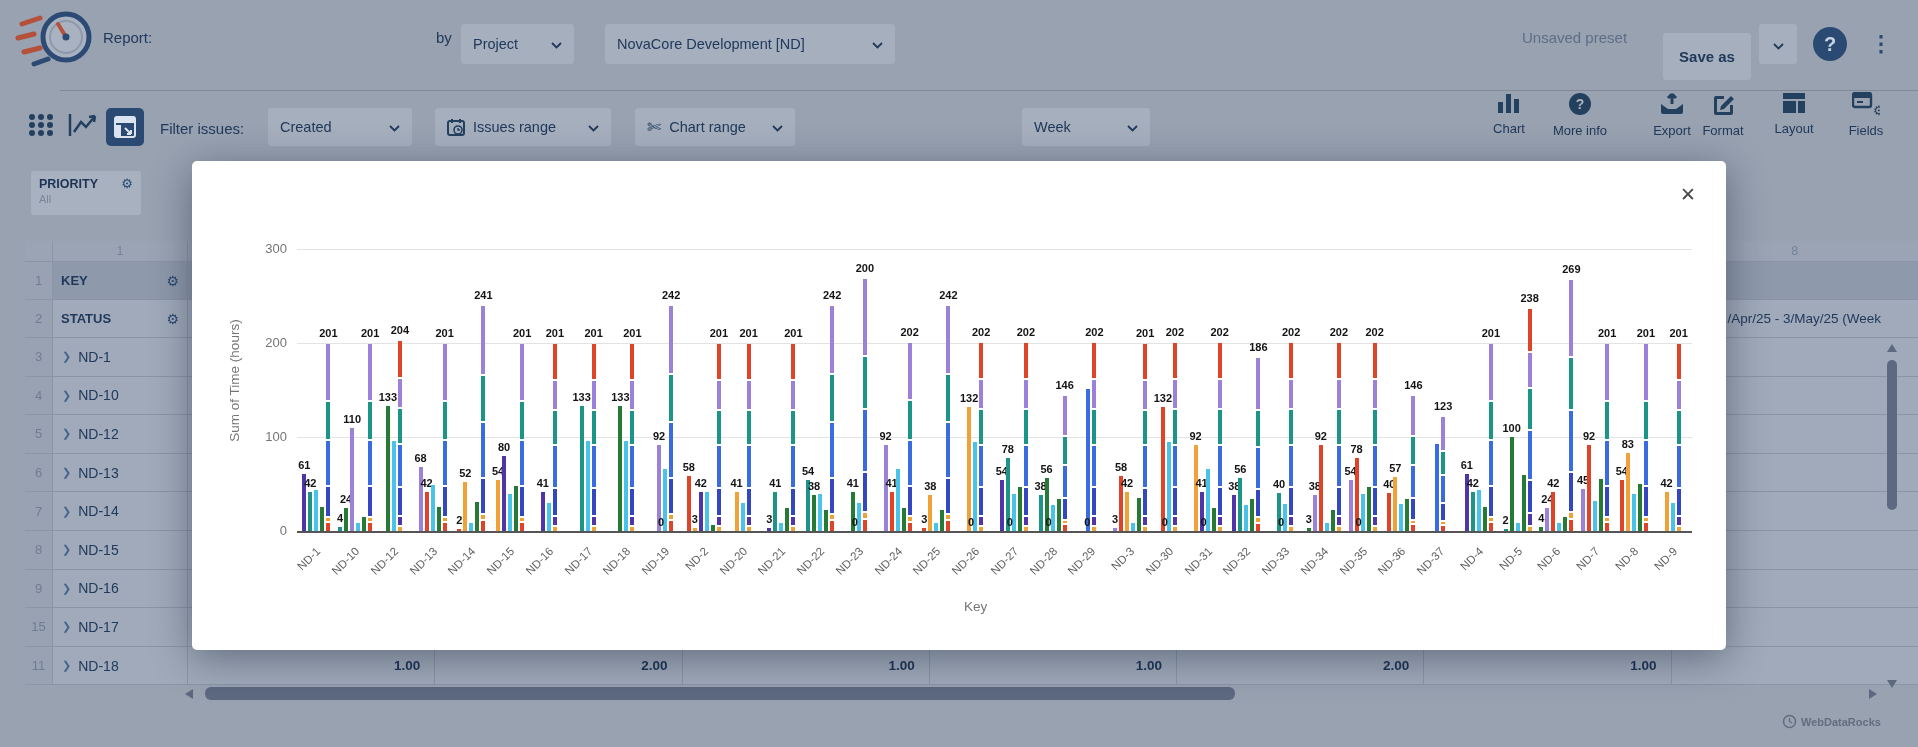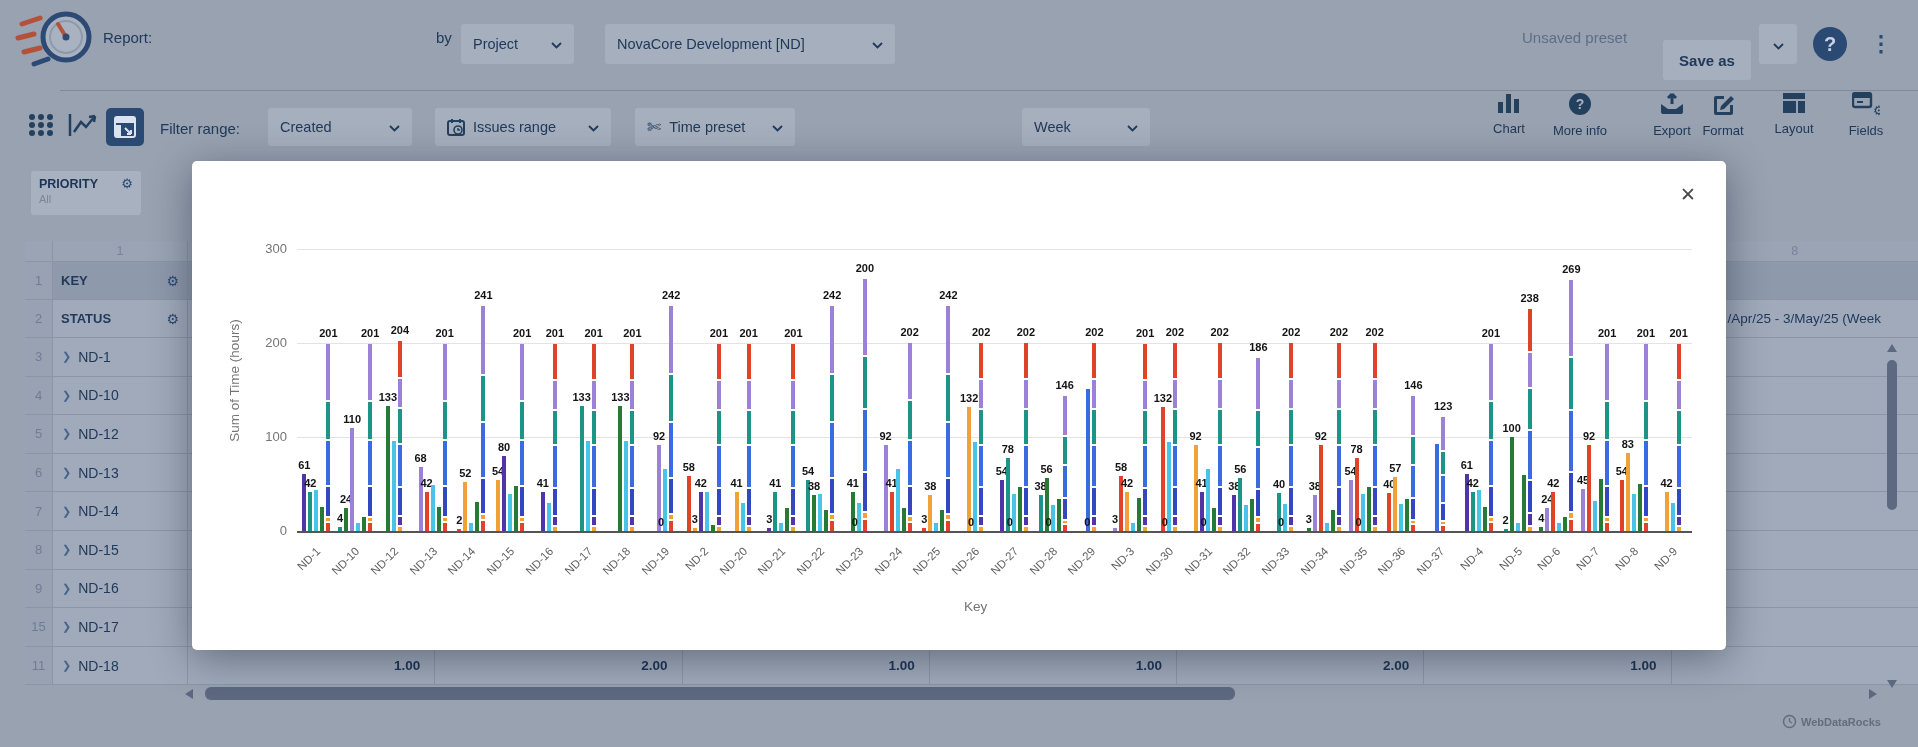--- a/index.html
+++ b/index.html
@@ -64,21 +64,21 @@
         </svg></span>
   </div>
   <div class="dd" style="left:605px;top:24px;width:290px;height:40px">
     <span>NovaCore Development [ND]</span>
     <span class="chev">
       <svg width="11" height="7">
           <path d="M1 1 L5.5 5.5 L10 1" stroke="#21395a" stroke-width="1.8" fill="none"></path>
         </svg></span>
   </div>
   <div class="hdr-label" style="left:1522px;top:29px;color:#5d6e86">Unsaved preset</div>
-  <div class="btn" style="left:1663px;top:40px;width:88px;height:40px">Save as</div>
+  <div class="btn" style="left:1663px;top:33px;width:88px;height:47px">Save as</div>
   <div class="btn" style="left:1759px;top:24px;width:38px;height:40px">
     <span>
       <svg width="11" height="7">
           <path d="M1 1 L5.5 5.5 L10 1" stroke="#21395a" stroke-width="1.8" fill="none"></path>
         </svg></span>
   </div>
   <div class="abs" style="left:1813px;top:27px;width:34px;height:34px;border-radius:50%;background:#2a4a73;color:#c8d2e2;display:flex;align-items:center;justify-content:center;font-weight:700;font-size:20px;cursor:pointer">
     <span>?</span>
   </div>
   <div class="abs" style="left:1868px;top:23px;width:26px;height:42px;display:flex;align-items:center;justify-content:center;color:#2a4a73;font-size:22px;font-weight:700;cursor:pointer">
@@ -109,21 +109,21 @@
     </svg>
   </div>
   <div class="abs" style="left:106px;top:108px;width:38px;height:38px;background:#2a4a73;border-radius:5px;display:flex;align-items:center;justify-content:center;cursor:pointer">
     <svg width="22" height="22" viewBox="0 0 22 22">
       <rect x="1" y="1" width="20" height="20" rx="2" fill="none" stroke="#dbe3ef" stroke-width="2"></rect>
       <rect x="1" y="1" width="20" height="6" fill="#dbe3ef"></rect>
       <rect x="1" y="9" width="6" height="12" fill="#dbe3ef"></rect>
       <path d="M11 12 l6 6 M17 18 l0 -4 M17 18 l-4 0" stroke="#dbe3ef" stroke-width="2" fill="none"></path>
     </svg>
   </div>
-  <div class="hdr-label" style="left:160px;top:120px">Filter range:</div>
+  <div class="hdr-label" style="left:160px;top:120px">Filter issues:</div>
   <div class="dd" style="left:268px;top:108px;width:144px;height:38px">
     <span>Created</span>
     <span class="chev">
       <svg width="11" height="7">
           <path d="M1 1 L5.5 5.5 L10 1" stroke="#21395a" stroke-width="1.8" fill="none"></path>
         </svg></span>
   </div>
   <div class="dd" style="left:435px;top:108px;width:176px;height:38px">
     <svg width="18" height="18" viewBox="0 0 18 18" style="margin-right:8px">
       <rect x="1" y="3" width="16" height="14" rx="2" fill="none" stroke="#24405f" stroke-width="2"></rect>
@@ -133,21 +133,21 @@
       <path d="M11 10 v2 h2" stroke="#24405f" stroke-width="1.4" fill="none"></path>
     </svg>
     <span>Issues range</span>
     <span class="chev">
       <svg width="11" height="7">
           <path d="M1 1 L5.5 5.5 L10 1" stroke="#21395a" stroke-width="1.8" fill="none"></path>
         </svg></span>
   </div>
   <div class="dd" style="left:635px;top:108px;width:160px;height:38px">
     <span style="margin-right:8px;font-size:17px;color:#24405f">✄</span>
-    <span>Time preset</span>
+    <span>Chart range</span>
     <span class="chev">
       <svg width="11" height="7">
           <path d="M1 1 L5.5 5.5 L10 1" stroke="#21395a" stroke-width="1.8" fill="none"></path>
         </svg></span>
   </div>
   <div class="dd" style="left:1022px;top:108px;width:128px;height:38px">
     <span>Week</span>
     <span class="chev">
       <svg width="11" height="7">
           <path d="M1 1 L5.5 5.5 L10 1" stroke="#21395a" stroke-width="1.8" fill="none"></path>

